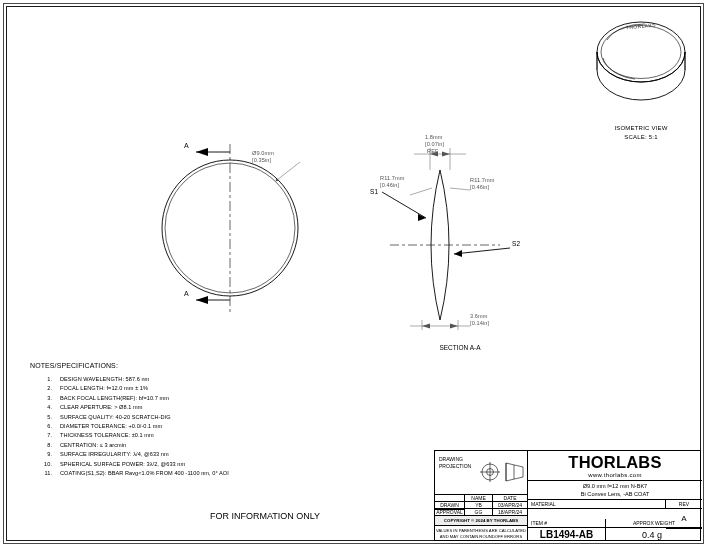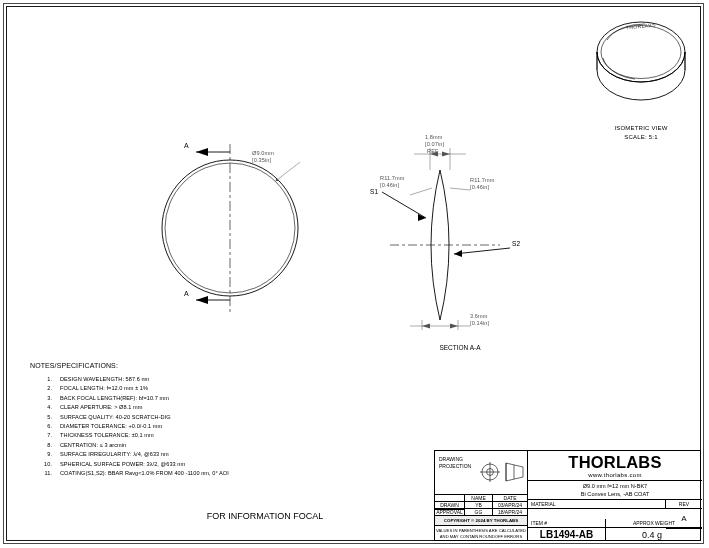--- a/index.html
+++ b/index.html
@@ -488,21 +488,21 @@
           <div class="note-txt">SPHERICAL SURFACE POWER: 3λ/2, @633 nm</div>
         </div>
         <div class="note-row">
           <div class="note-num">11.</div>
           <div class="note-txt">COATING(S1,S2): BBAR Ravg&lt;1.0% FROM 400 -1100 nm, 0° AOI</div>
         </div>
       </div>
   </div>
 
   <div id="disclaimer">
-    <div>FOR INFORMATION FOCAL</div>
+    <div>FOR INFORMATION ONLY</div>
   </div>
 
   <div id="title-block">
 
     <div id="tb-proj">
       <div id="tb-proj-label">DRAWING PROJECTION</div>
       <div id="tb-proj-sym">
         <svg width="46" height="26" viewBox="0 0 46 26">
           <circle class="thin" cx="11" cy="13" r="8"></circle>
           <circle class="thin" cx="11" cy="13" r="3.4"></circle>

